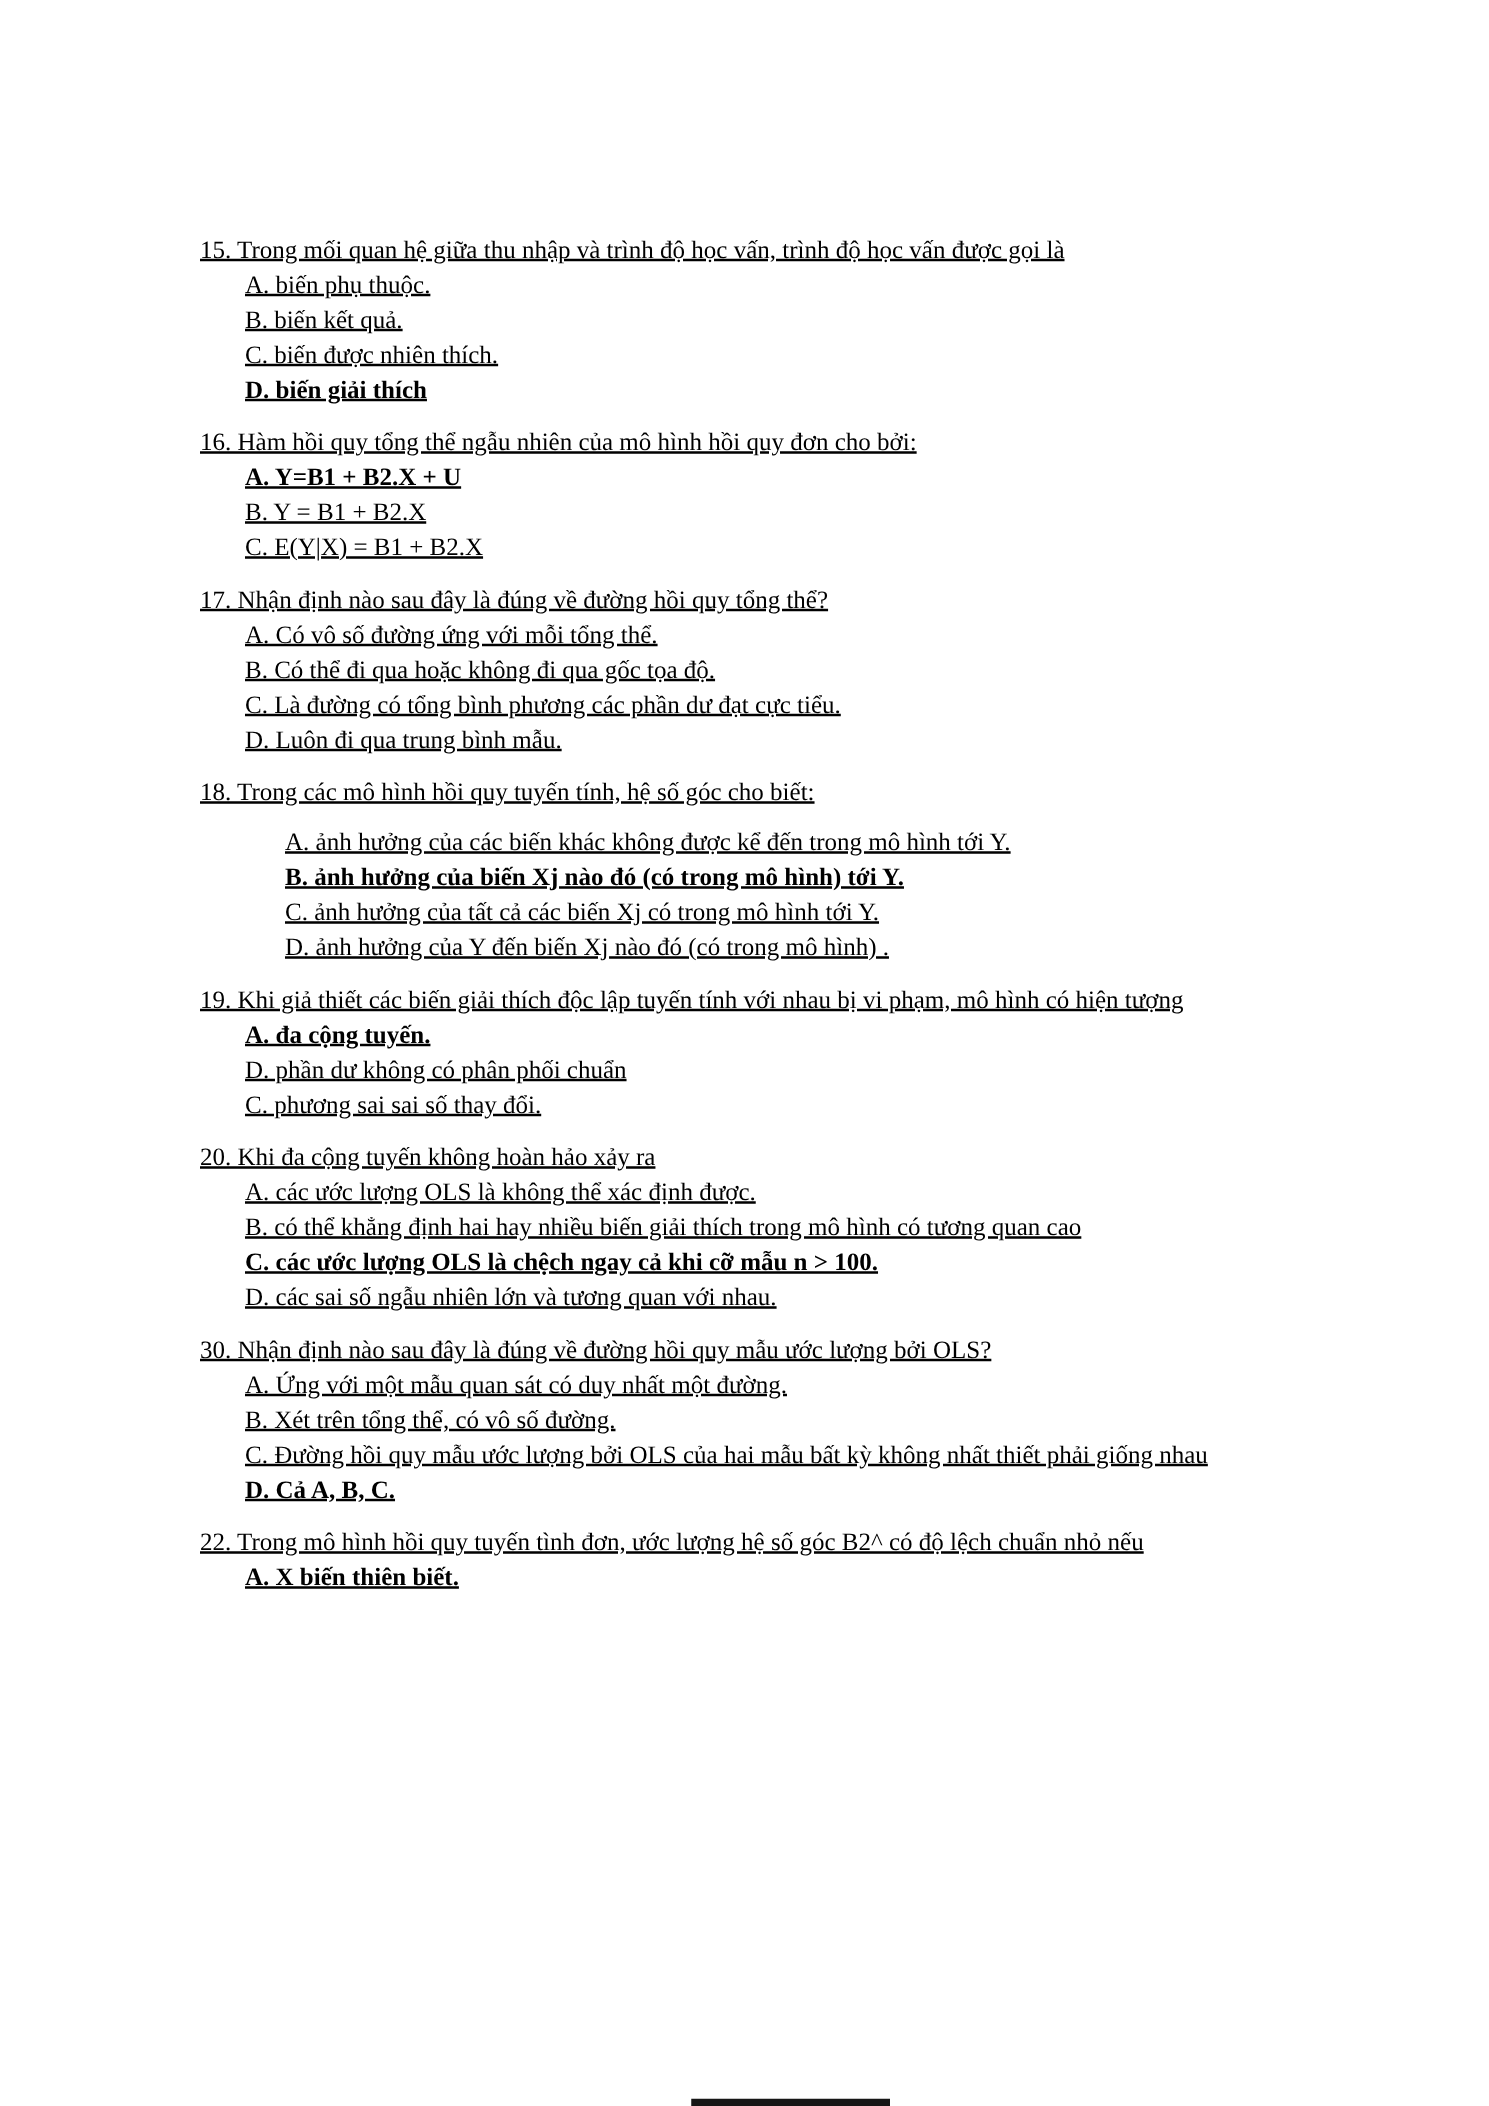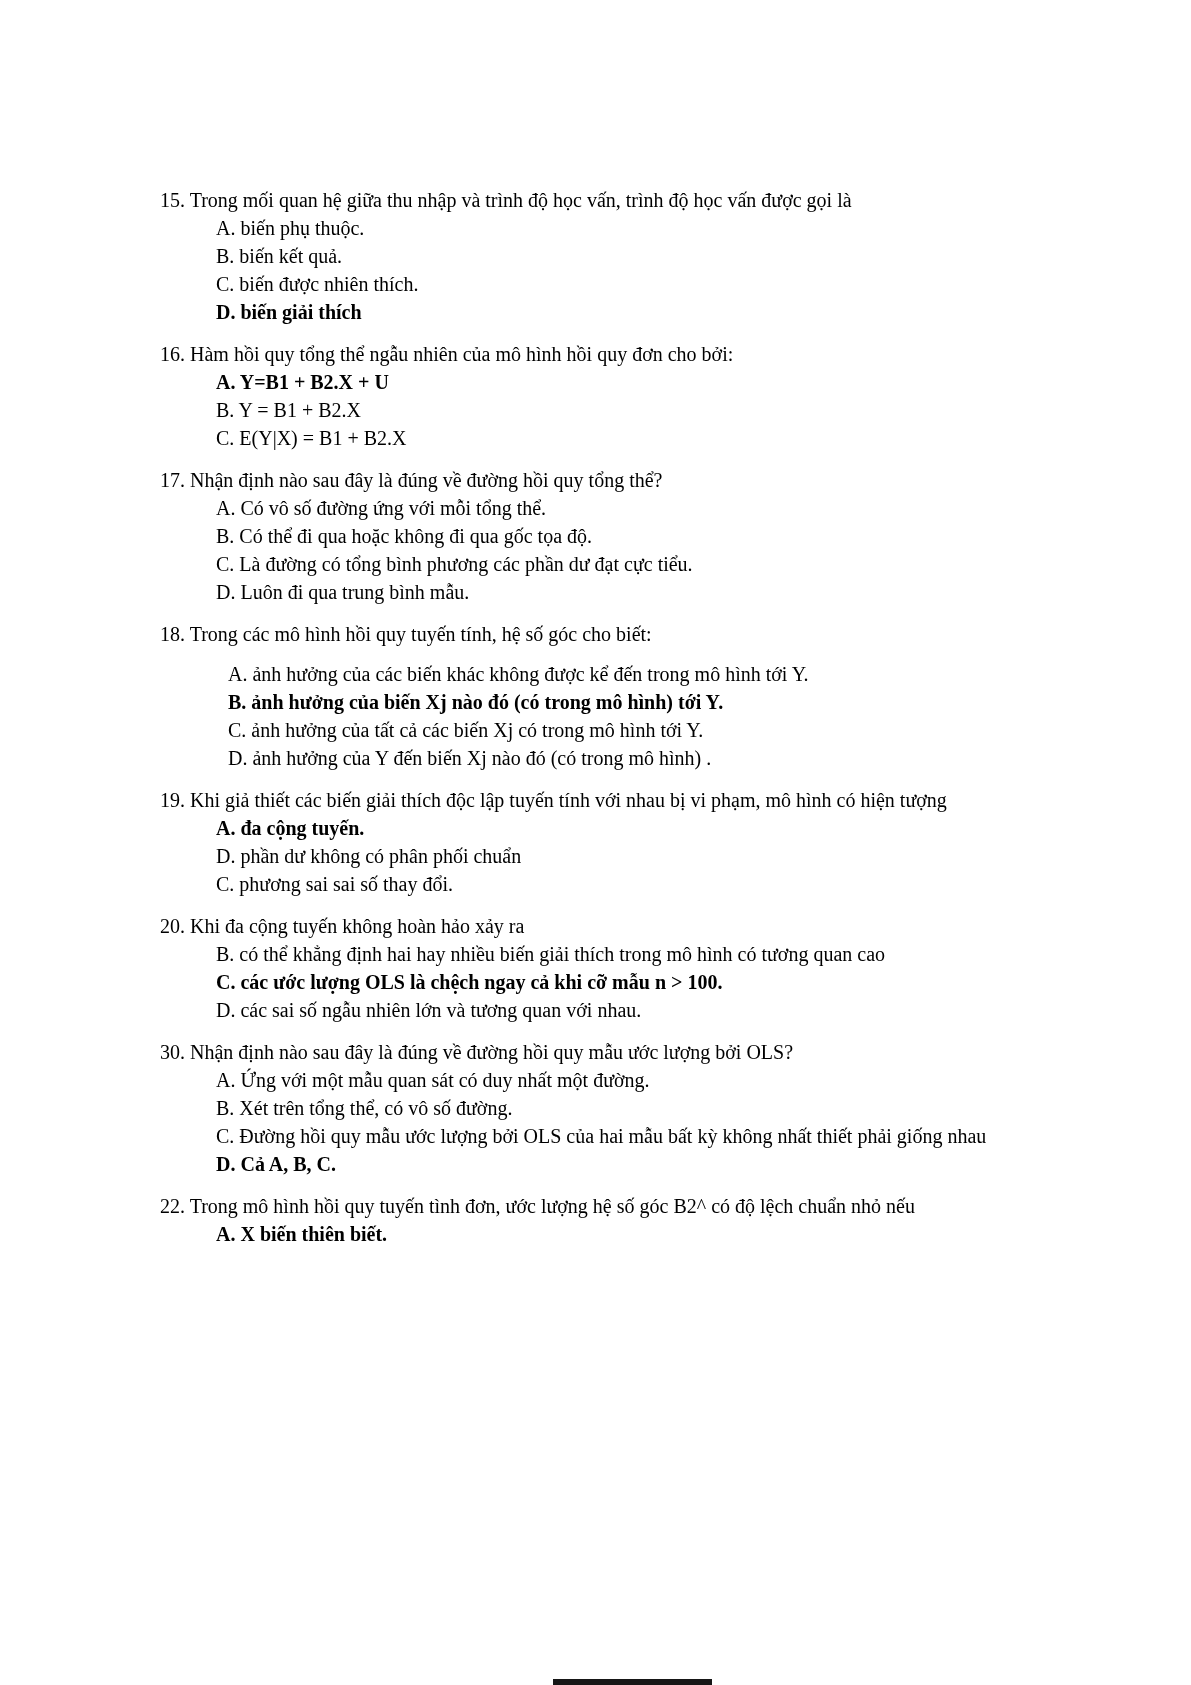--- a/index.html
+++ b/index.html
@@ -25,27 +25,28 @@
     background: #ffffff;
   }
   .content {
     position: absolute;
     top: 186px;
     left: 160px;
     width: 878px;
   }
   .question {
     margin-bottom: 14px;
+    text-decoration: underline;
   }
   .q-text {
     padding-left: 36px;
     text-indent: -36px;
   }
   .options {
-    margin-left: 56px;
+    margin-left: 36px;
   }
   .question.spaced-options .options {
     margin-top: 12px;
     margin-left: 68px;
   }
   .option.bold {
     font-weight: bold;
   }
   .bottom-bar {
     position: absolute;
@@ -100,20 +101,21 @@
         <div class="q-text">19. Khi giả thiết các biến giải thích độc lập tuyến tính với nhau bị vi phạm, mô hình có hiện tượng</div>
         <div class="options">
           <div class="option bold">A. đa cộng tuyến.</div>
           <div class="option">D. phần dư không có phân phối chuẩn</div>
           <div class="option">C. phương sai sai số thay đổi.</div>
         </div>
       </div>
       <div class="question">
         <div class="q-text">20. Khi đa cộng tuyến không hoàn hảo xảy ra</div>
         <div class="options">
+          <div class="option">A. các ước lượng OLS là không thể xác định được.</div>
           <div class="option">B. có thể khẳng định hai hay nhiều biến giải thích trong mô hình có tương quan cao</div>
           <div class="option bold">C. các ước lượng OLS là chệch ngay cả khi cỡ mẫu n &gt; 100.</div>
           <div class="option">D. các sai số ngẫu nhiên lớn và tương quan với nhau.</div>
         </div>
       </div>
       <div class="question">
         <div class="q-text">30. Nhận định nào sau đây là đúng về đường hồi quy mẫu ước lượng bởi OLS?</div>
         <div class="options">
           <div class="option">A. Ứng với một mẫu quan sát có duy nhất một đường.</div>
           <div class="option">B. Xét trên tổng thể, có vô số đường.</div>

